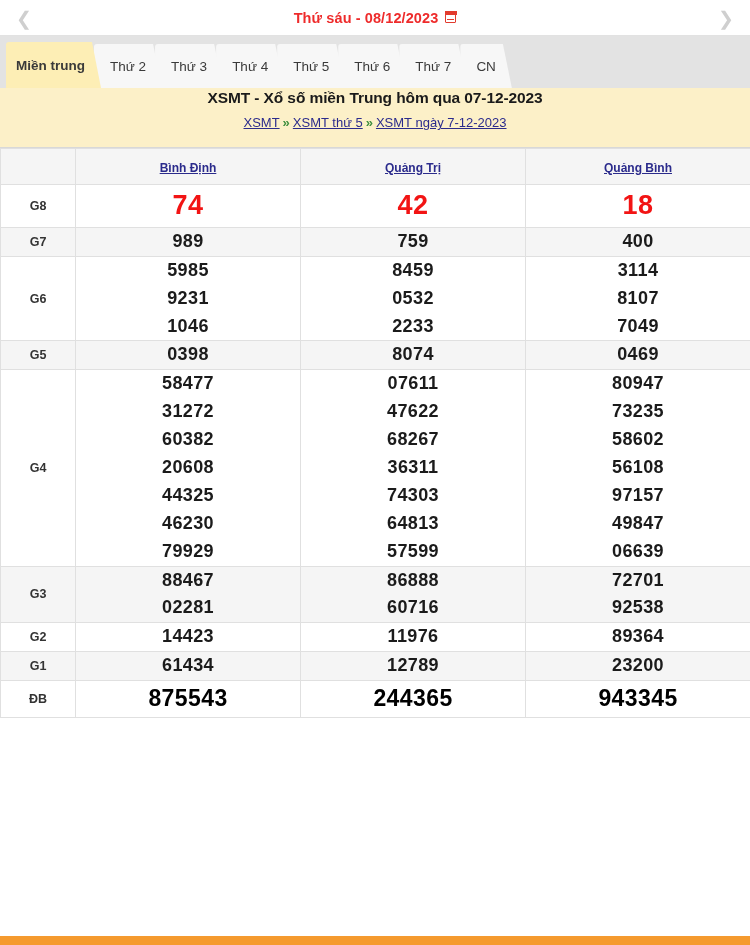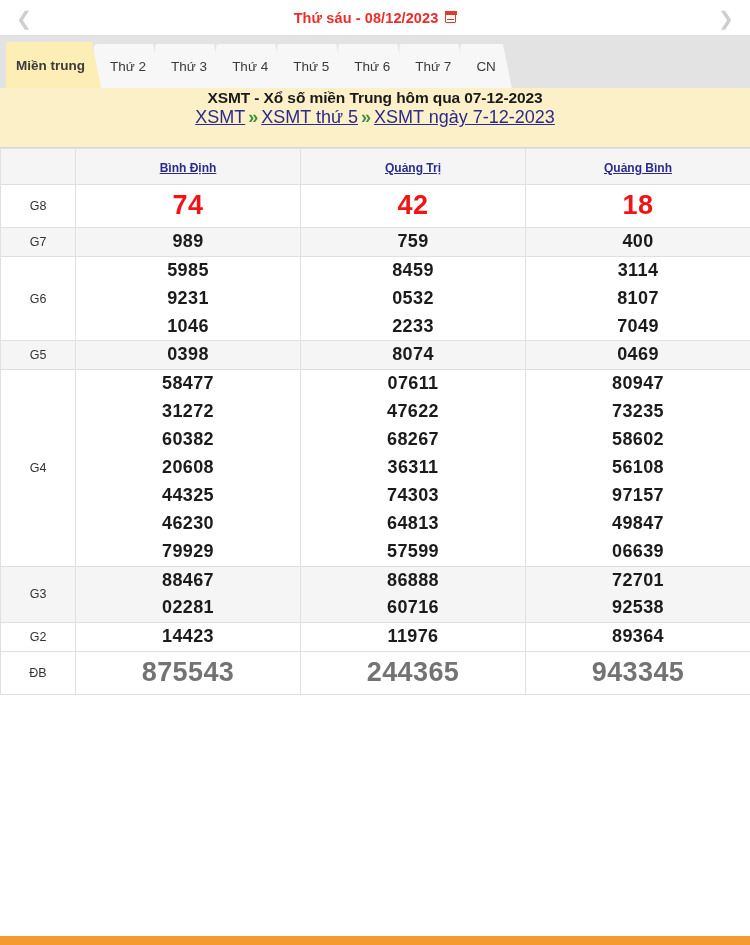--- a/index.html
+++ b/index.html
@@ -141,22 +141,22 @@
     padding-top: 0;
   }
   .page-title {
     font-size: 15.5px;
     font-weight: bold;
     color: #1a1a1a;
     line-height: 1.25;
     letter-spacing: -0.1px;
   }
   .breadcrumb {
-    margin-top: 0;
-    font-size: 18px;
+    margin-top: 8px;
+    font-size: 13px;
     line-height: 1.2;
     color: #2f2f8f;
   }
   .breadcrumb a {
     color: #2b2b8c;
     text-decoration: underline;
     cursor: pointer;
   }
   .bc-sep {
     color: #3f8f3f;
@@ -192,43 +192,43 @@
   }
   .prov-link {
     color: #2b2b8c;
     font-size: 12px;
     font-weight: bold;
     text-decoration: underline;
     cursor: pointer;
   }
   td.label {
     font-size: 12.5px;
-    font-weight: normal;
+    font-weight: bold;
     color: #333333;
     background: inherit;
   }
   tr.odd > td { background: #f5f5f5; }
   tr.even > td { background: #ffffff; }
 
   td.num {
     font-size: 18px;
     font-weight: bold;
     color: #1b1b1b;
     letter-spacing: 0.4px;
     line-height: 1.55;
     font-family: "Liberation Sans", "DejaVu Sans", sans-serif;
   }
   td.num.red {
     color: #f21414;
     font-size: 27px;
     margin-top: 28px;
   }
   td.num.db {
-    color: #737373;
-    font-size: 27px;
+    color: #000000;
+    font-size: 23px;
     margin-top: 17px;
   }
   td.num .line { display: block; }
 
   
   .bottombar {
     flex: 0 0 9px;
     background: #f59a2e;
   }
 </style>
@@ -406,20 +406,32 @@
             <td class="num">
               <span class="line">14423</span>
             </td>
             <td class="num">
               <span class="line">11976</span>
             </td>
             <td class="num">
               <span class="line">89364</span>
             </td>
           </tr>
+          <tr class="odd">
+            <td class="label">G1</td>
+            <td class="num">
+              <span class="line">61434</span>
+            </td>
+            <td class="num">
+              <span class="line">12789</span>
+            </td>
+            <td class="num">
+              <span class="line">23200</span>
+            </td>
+          </tr>
           <tr class="even">
             <td class="label">ĐB</td>
             <td class="num db">
               <span class="line">875543</span>
             </td>
             <td class="num db">
               <span class="line">244365</span>
             </td>
             <td class="num db">
               <span class="line">943345</span>

